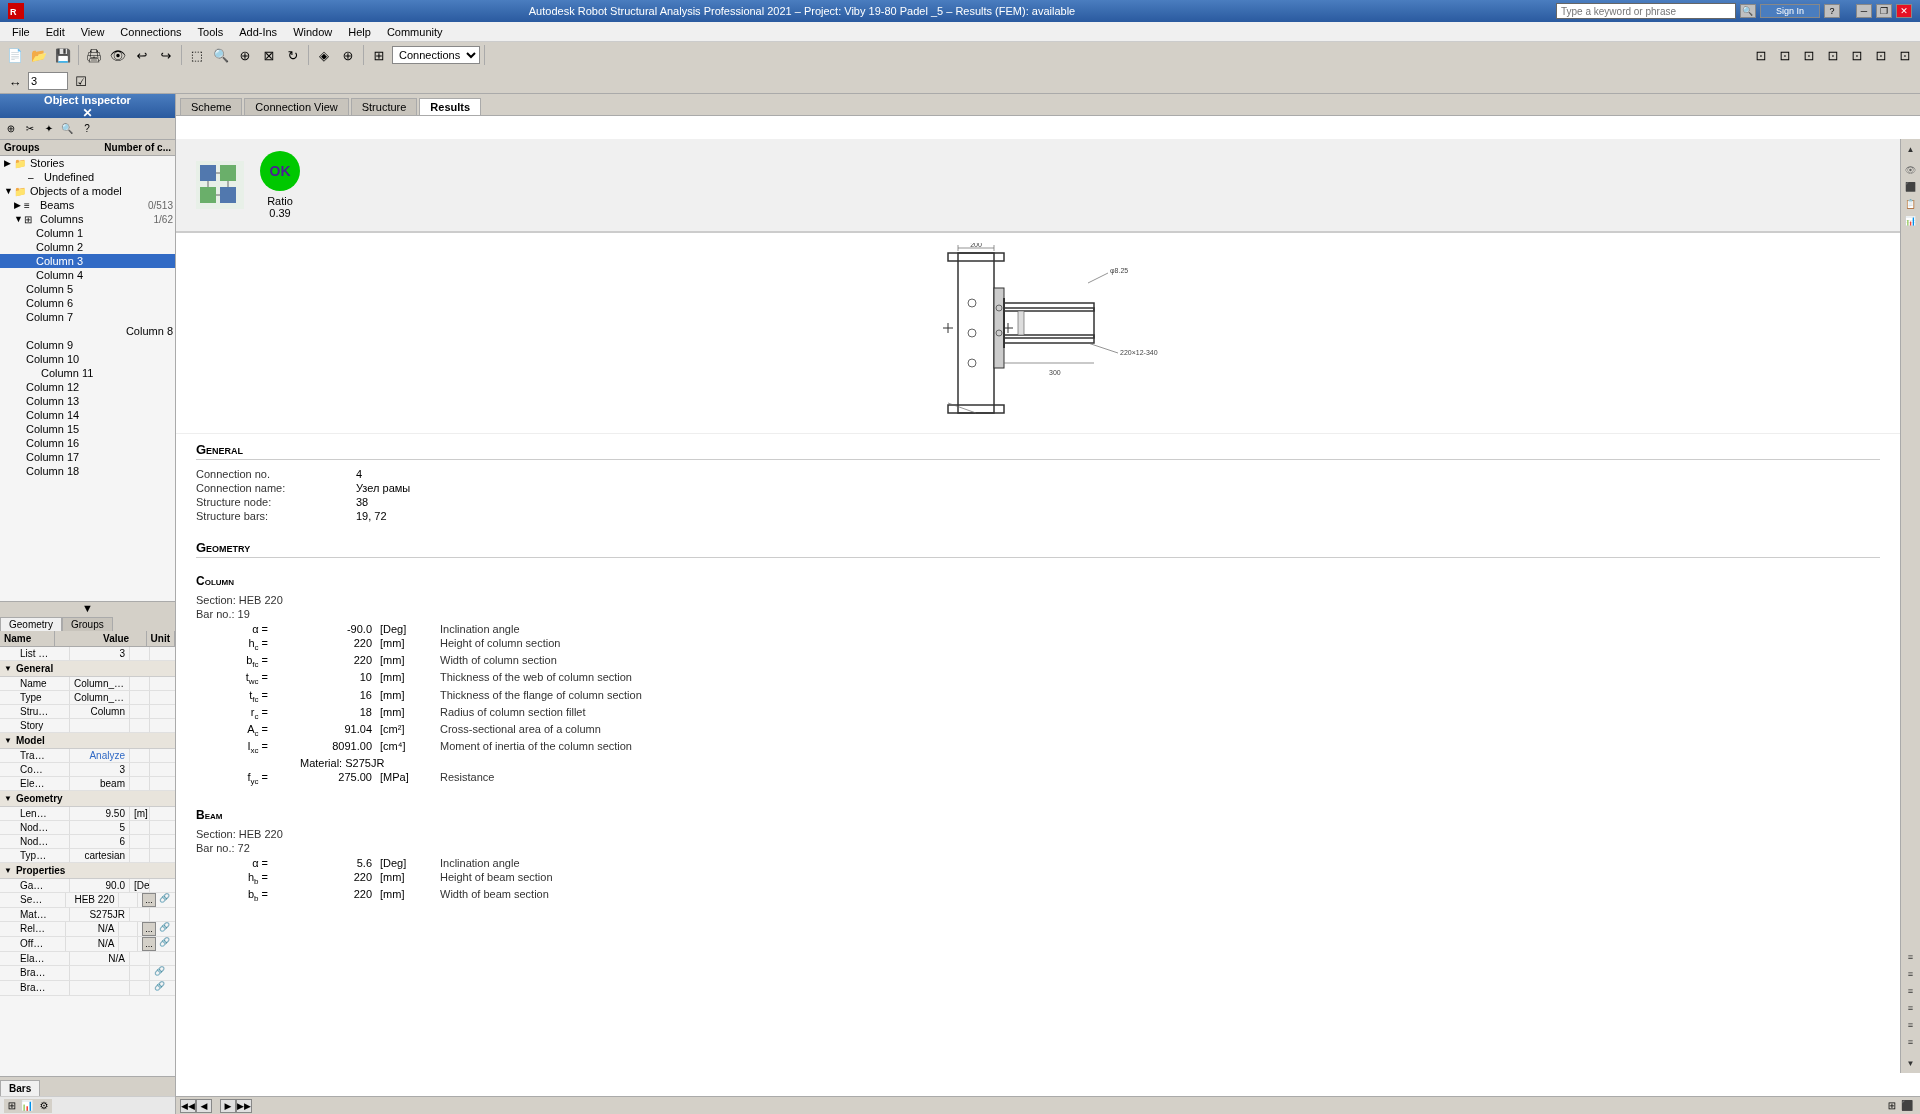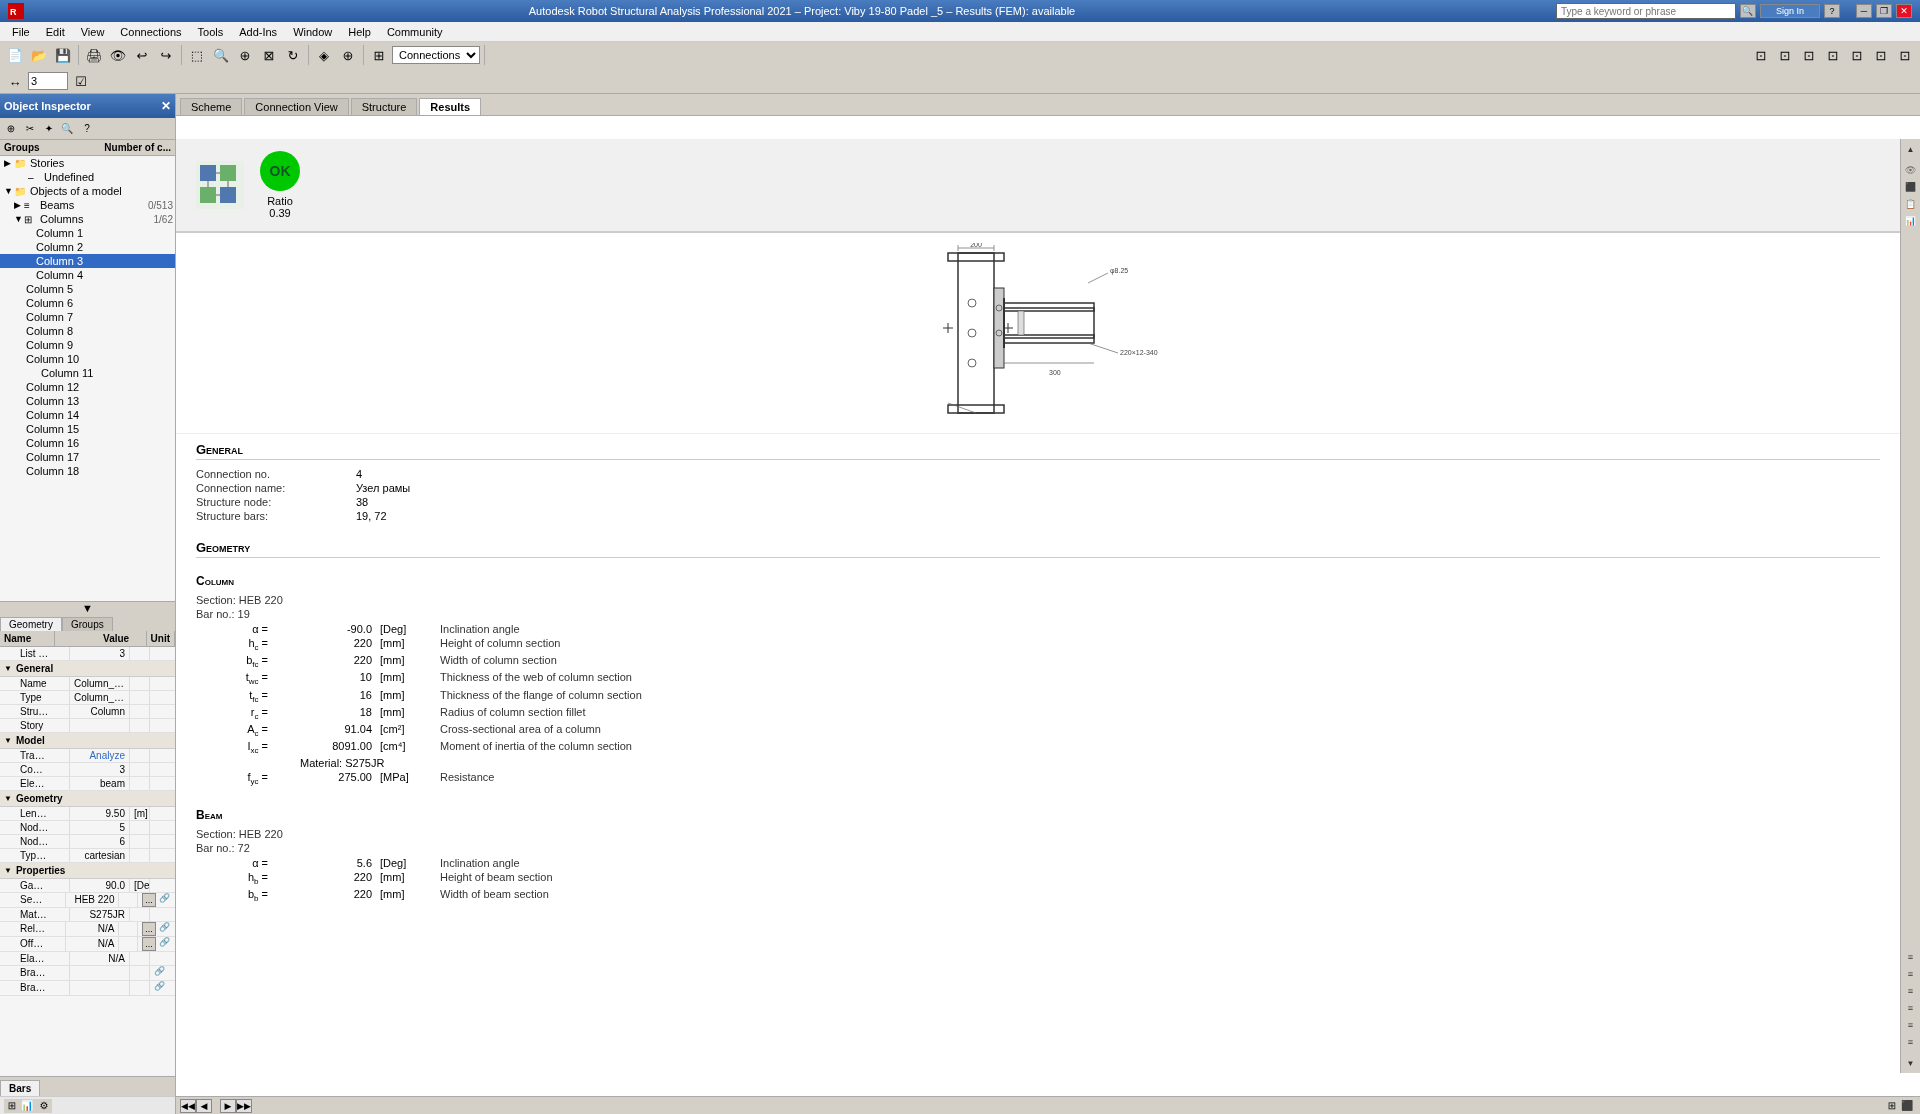--- a/index.html
+++ b/index.html
@@ -24,21 +24,21 @@
     .toolbar-sep { width: 1px; height: 20px; background: #aaa; margin: 0 2px; }
     .toolbar-input { height: 18px; width: 40px; border: 1px solid #888; background: white; font-size: 11px; padding: 0 2px; }
     .toolbar-dropdown { height: 18px; border: 1px solid #888; background: white; font-size: 11px; padding: 0 2px; }
     .toolbar-right { margin-left: auto; display: flex; align-items: center; gap: 2px; }
 
     
     .main-layout { display: flex; height: calc(1114px - 94px); }
 
     
     .left-panel { width: 176px; background: #f5f5f5; border-right: 1px solid #aaa; display: flex; flex-direction: column; overflow: hidden; }
-    .panel-title { height: 24px; background: linear-gradient(to bottom, #4a7dbf, #2a5a9f); color: white; display: flex; align-items: center; justify-content: space-between; padding: 0 4px; font-size: 11px; font-weight: bold; }
+    .panel-title { height: 24px; background: linear-gradient(to bottom, #4a7dbf, #2a5a9f); color: white; display: flex; align-items: center; justify-content: space-between; padding: 0 4px; font-size: 11px; font-weight: bold; flex-direction: column; }
     .panel-close { cursor: pointer; color: white; font-size: 12px; }
     
     
     .oi-toolbar { height: 22px; background: #d4d0c8; display: flex; align-items: center; padding: 2px; gap: 1px; border-bottom: 1px solid #aaa; }
     .oi-btn { width: 18px; height: 18px; background: #d4d0c8; border: 1px solid transparent; display: flex; align-items: center; justify-content: center; cursor: pointer; font-size: 10px; }
 
     
     .tree-area { flex: 1; overflow-y: auto; overflow-x: hidden; font-size: 11px; }
     .tree-header { display: flex; justify-content: space-between; padding: 2px 4px; background: #d4d0c8; border-bottom: 1px solid #aaa; font-size: 10px; font-weight: bold; }
     .tree-item { display: flex; align-items: center; padding: 1px 2px; cursor: pointer; white-space: nowrap; }
@@ -84,21 +84,21 @@
     
     .report-area { flex: 1; overflow-y: auto; overflow-x: hidden; background: white; padding: 0; position: relative; }
     
     
     .report-header { background: #f0f0f0; border-bottom: 2px solid #ccc; padding: 12px 20px; display: flex; align-items: center; gap: 16px; margin-bottom: 0; }
     .report-logo { width: 48px; height: 48px; background: linear-gradient(135deg, #2a5a9f, #4a9f4a); display: flex; align-items: center; justify-content: center; }
     .report-title-area { flex: 1; }
     .report-software { font-size: 11px; color: #666; margin-bottom: 4px; }
     .report-main-title { font-size: 18px; font-weight: bold; color: #000; font-variant: small-caps; margin-bottom: 2px; }
     .report-standard { font-size: 11px; color: #444; }
-    .status-ok { width: 40px; height: 40px; background: #00c800; border-radius: 50%; display: flex; align-items: center; justify-content: center; color: #14532d; font-weight: bold; font-size: 14px; }
+    .status-ok { width: 40px; height: 40px; background: #00c800; border-radius: 50%; display: flex; align-items: center; justify-content: center; color: #4c1d95; font-weight: bold; font-size: 14px; }
 
     
     .report-section { padding: 8px 20px; }
     .section-title { font-size: 13px; font-weight: bold; font-variant: small-caps; color: #000; border-bottom: 1px solid #ccc; margin-bottom: 8px; padding-bottom: 2px; }
     .field-row { display: flex; align-items: baseline; margin-bottom: 2px; font-size: 11px; }
     .field-label { width: 160px; color: #333; }
     .field-value { color: #000; font-weight: normal; }
 
     
     .diagram-area { display: flex; justify-content: center; padding: 10px; background: white; border-bottom: 1px solid #eee; }
@@ -286,21 +286,21 @@
       </div>
       <div class="tree-item" style="padding-left: 26px;">
         <span class="tree-label">Column  5</span>
       </div>
       <div class="tree-item" style="padding-left: 26px;">
         <span class="tree-label">Column  6</span>
       </div>
       <div class="tree-item" style="padding-left: 26px;">
         <span class="tree-label">Column  7</span>
       </div>
-      <div class="tree-item" style="padding-left: 26px;">
+      <div class="tree-item" style="padding-left: 26px; text-align: right;">
         <span class="tree-label">Column  8</span>
       </div>
       <div class="tree-item" style="padding-left: 26px;">
         <span class="tree-label">Column  9</span>
       </div>
       <div class="tree-item" style="padding-left: 26px;">
         <span class="tree-label">Column  10</span>
       </div>
       <div class="tree-item" style="padding-left: 41px;">
         <span class="tree-label">Column  11</span>

